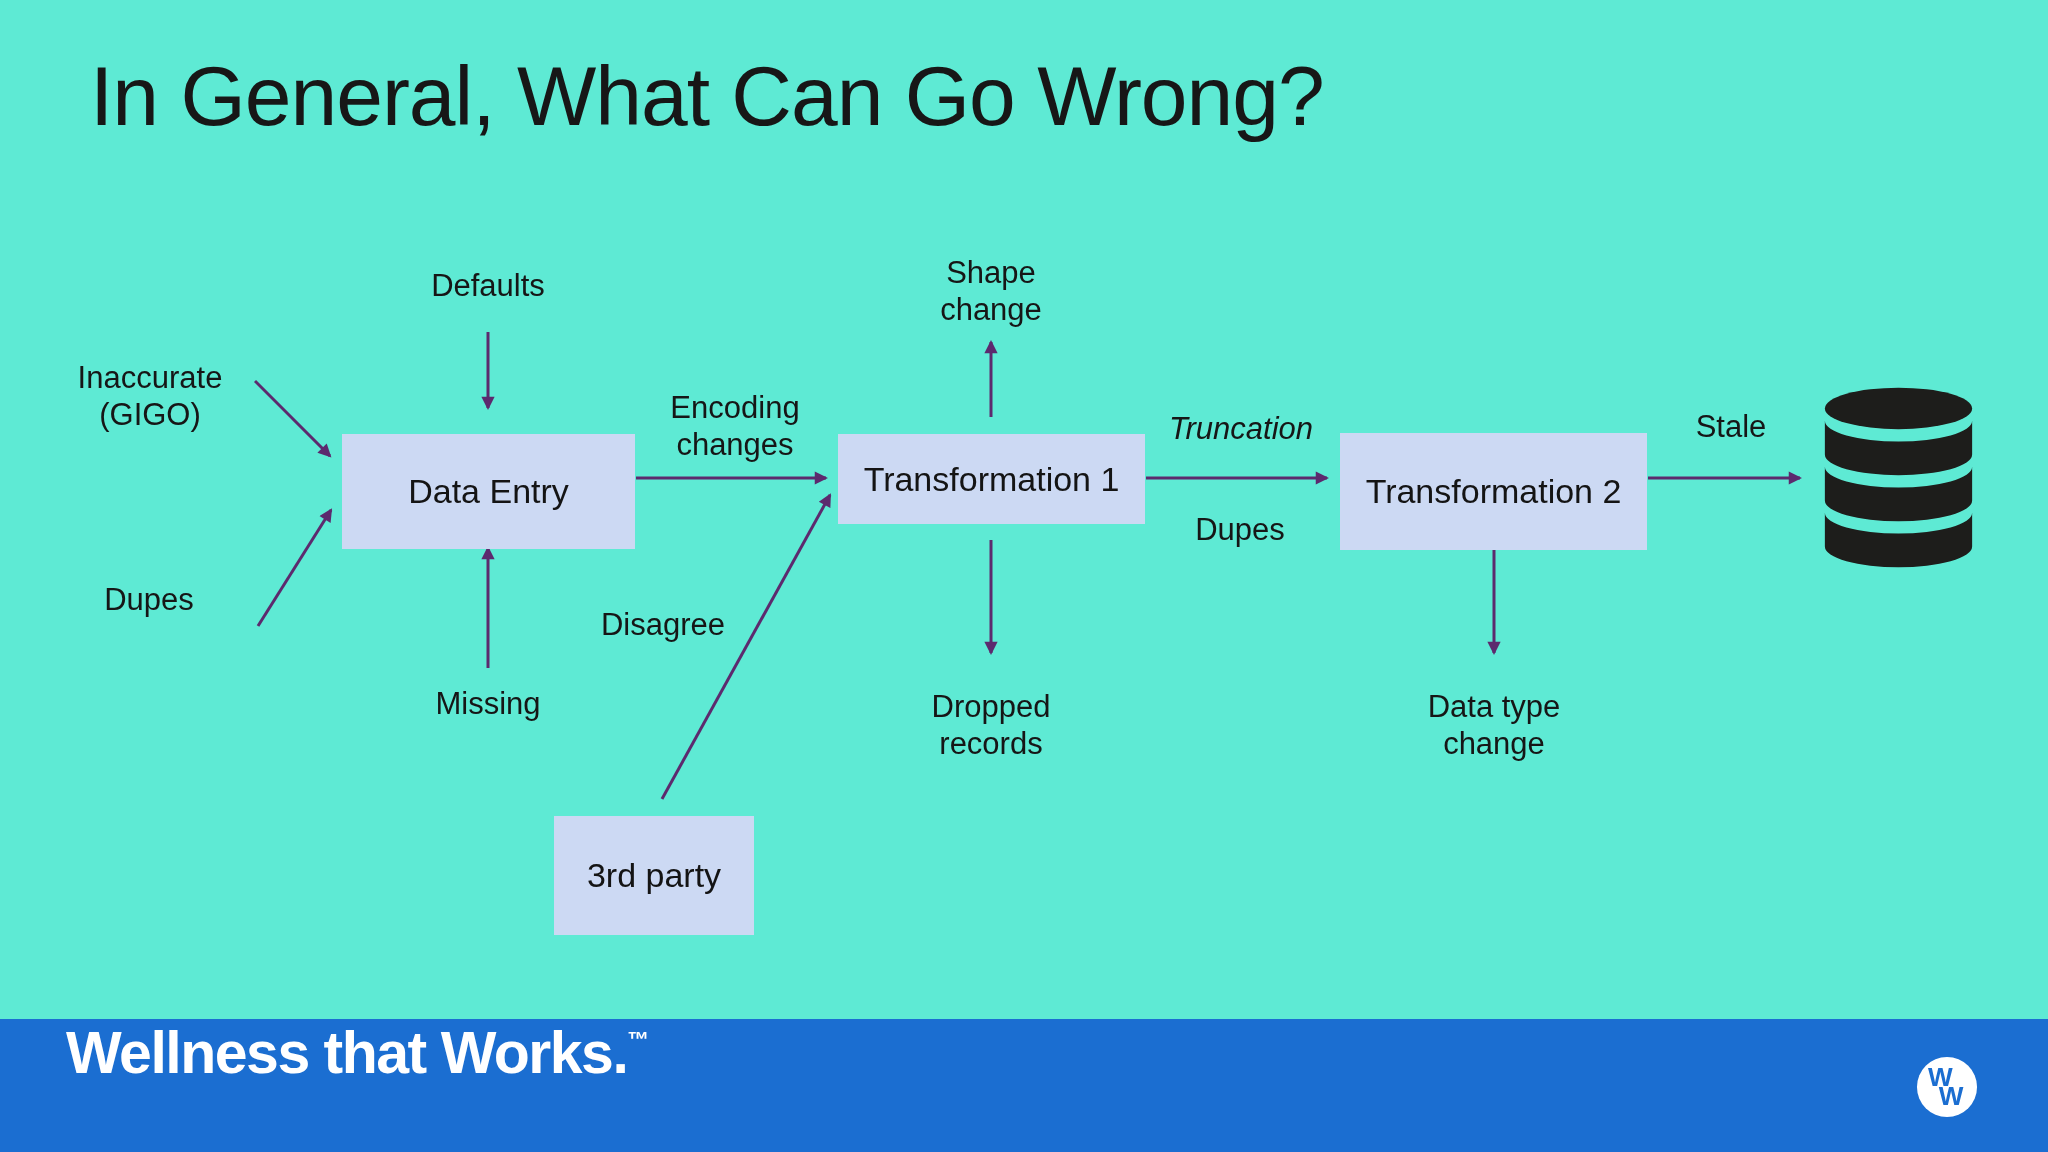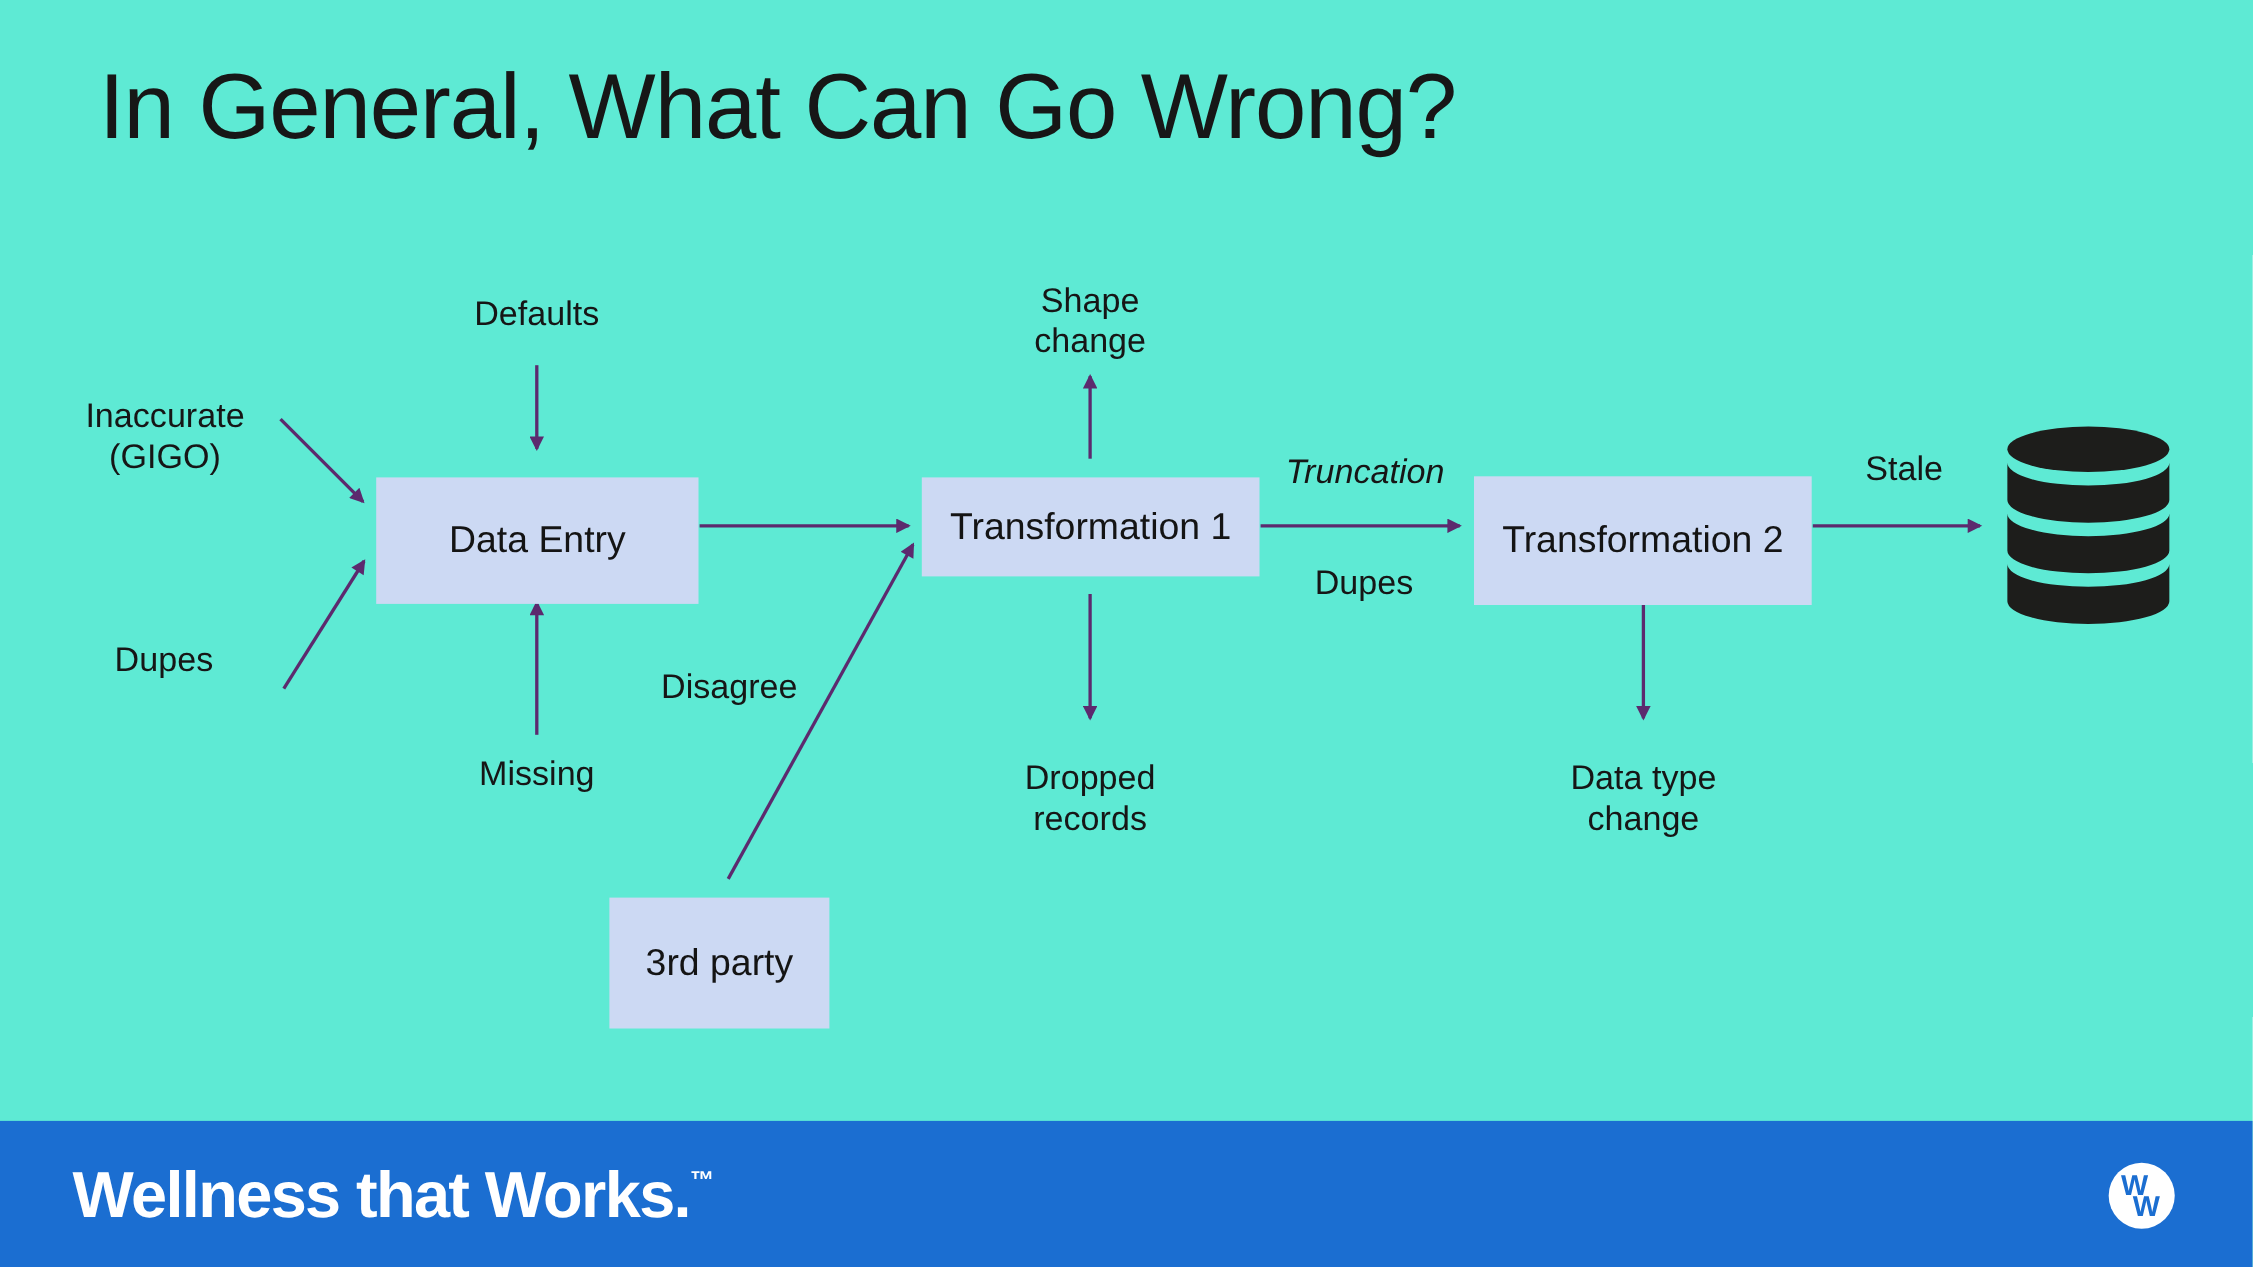--- a/index.html
+++ b/index.html
@@ -68,21 +68,21 @@
     position: absolute;
     left: 1816px; top: 387px;
     width: 165px; height: 181px;
   }
   .footer {
     position: absolute;
     left: 0; top: 1019px;
     width: 2048px; height: 133px;
     background: #1b6ed1;
     display: flex;
-    align-items: center;
+    align-items: flex-start;
   }
   .wordmark {
     margin-left: 66px;
     color: #ffffff;
     font-size: 59px;
     font-weight: 700;
     letter-spacing: -1.5px;
     white-space: nowrap;
   }
   .wordmark sup {
@@ -136,20 +136,22 @@
   </div>
   <div class="node third-party">
     <span>3rd party</span>
   </div>
 
   <div class="lbl defaults">Defaults</div>
   <div class="lbl inaccurate">Inaccurate
 (GIGO)</div>
   <div class="lbl dupes-left">Dupes</div>
   <div class="lbl missing">Missing</div>
+  <div class="lbl encoding">Encoding
+changes</div>
   <div class="lbl shape">Shape
 change</div>
   <div class="lbl dropped">Dropped
 records</div>
   <div class="lbl truncation">Truncation</div>
   <div class="lbl dupes-right">Dupes</div>
   <div class="lbl stale">Stale</div>
   <div class="lbl disagree">Disagree</div>
   <div class="lbl datatype">Data type
 change</div>

